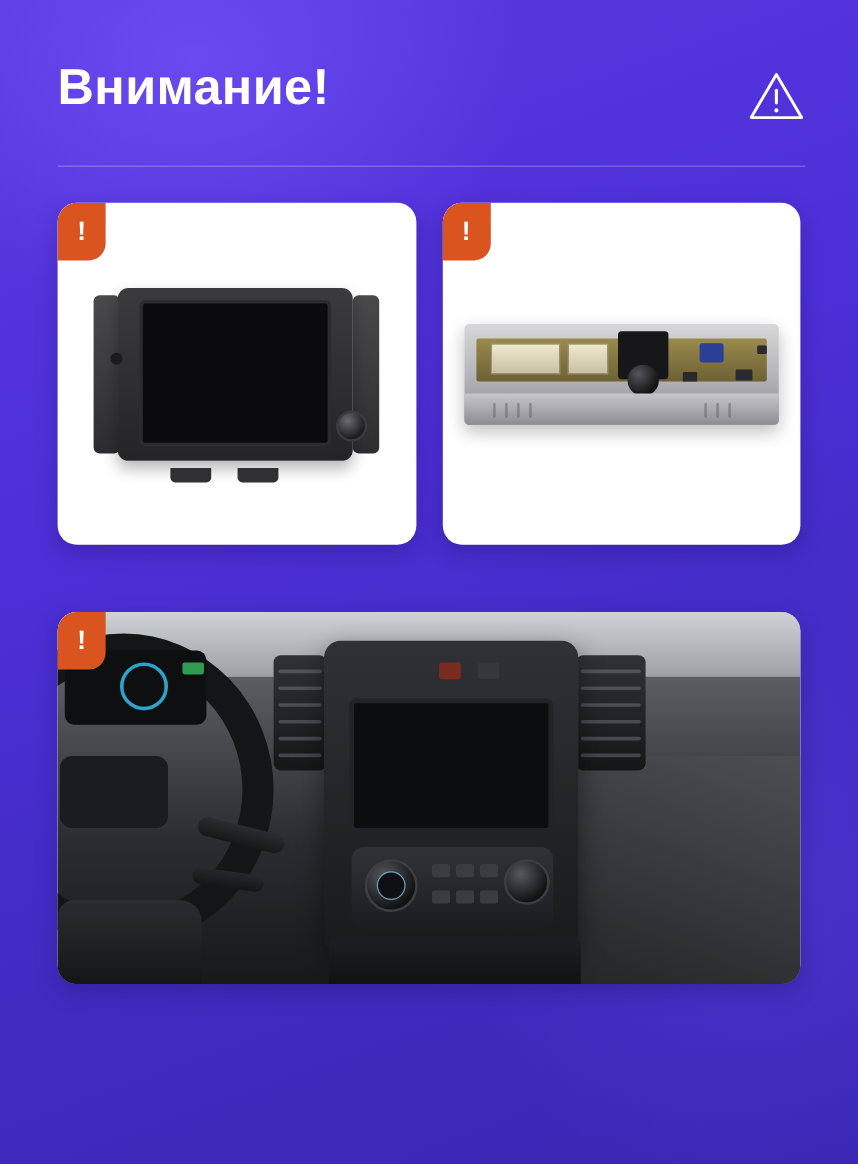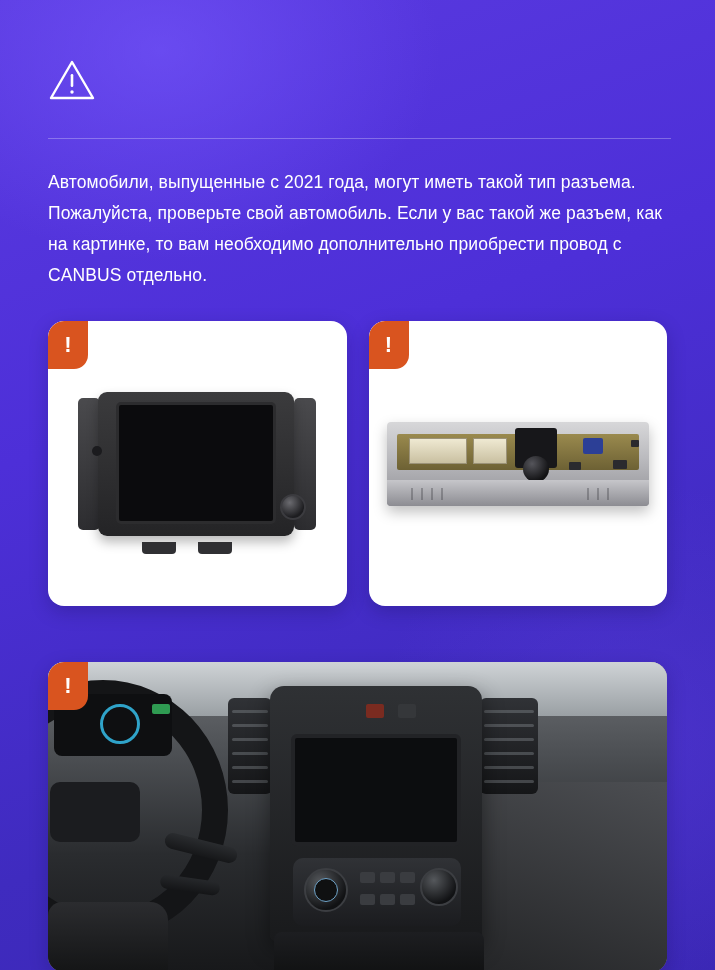--- a/index.html
+++ b/index.html
@@ -416,30 +416,30 @@
   }
 </style>
 </head>
 <body>
 
 <div class="page">
   <div class="glow glow-a"></div>
   <div class="glow glow-b"></div>
 
   <div class="header">
+    <h1 class="title">Внимание!</h1>
     <svg class="warn-icon" viewBox="0 0 48 44">
       <path d="M24 4 L45 40 L3 40 Z" fill="none" stroke="#ffffff" stroke-width="2.4" stroke-linejoin="round"></path>
       <rect x="22.7" y="16" width="2.6" height="13" rx="1.3" fill="#ffffff"></rect>
       <circle cx="24" cy="34" r="1.7" fill="#ffffff"></circle>
     </svg>
   </div>
 
   <div class="divider"></div>
 
-  <p class="body-text">Автомобили, выпущенные с 2021 года, могут иметь такой тип разъема. Пожалуйста, проверьте свой автомобиль. Если у вас такой же разъем, как на картинке, то вам необходимо дополнительно приобрести провод с CANBUS отдельно.</p>
 
   <div class="cards-row">
 
     <div class="card">
       <div class="badge">!</div>
       <div class="photo">
         <div class="hu-wrap">
           <div class="hu-bracket left"></div>
           <div class="hu-bracket right"></div>
           <div class="hu-body"></div>

